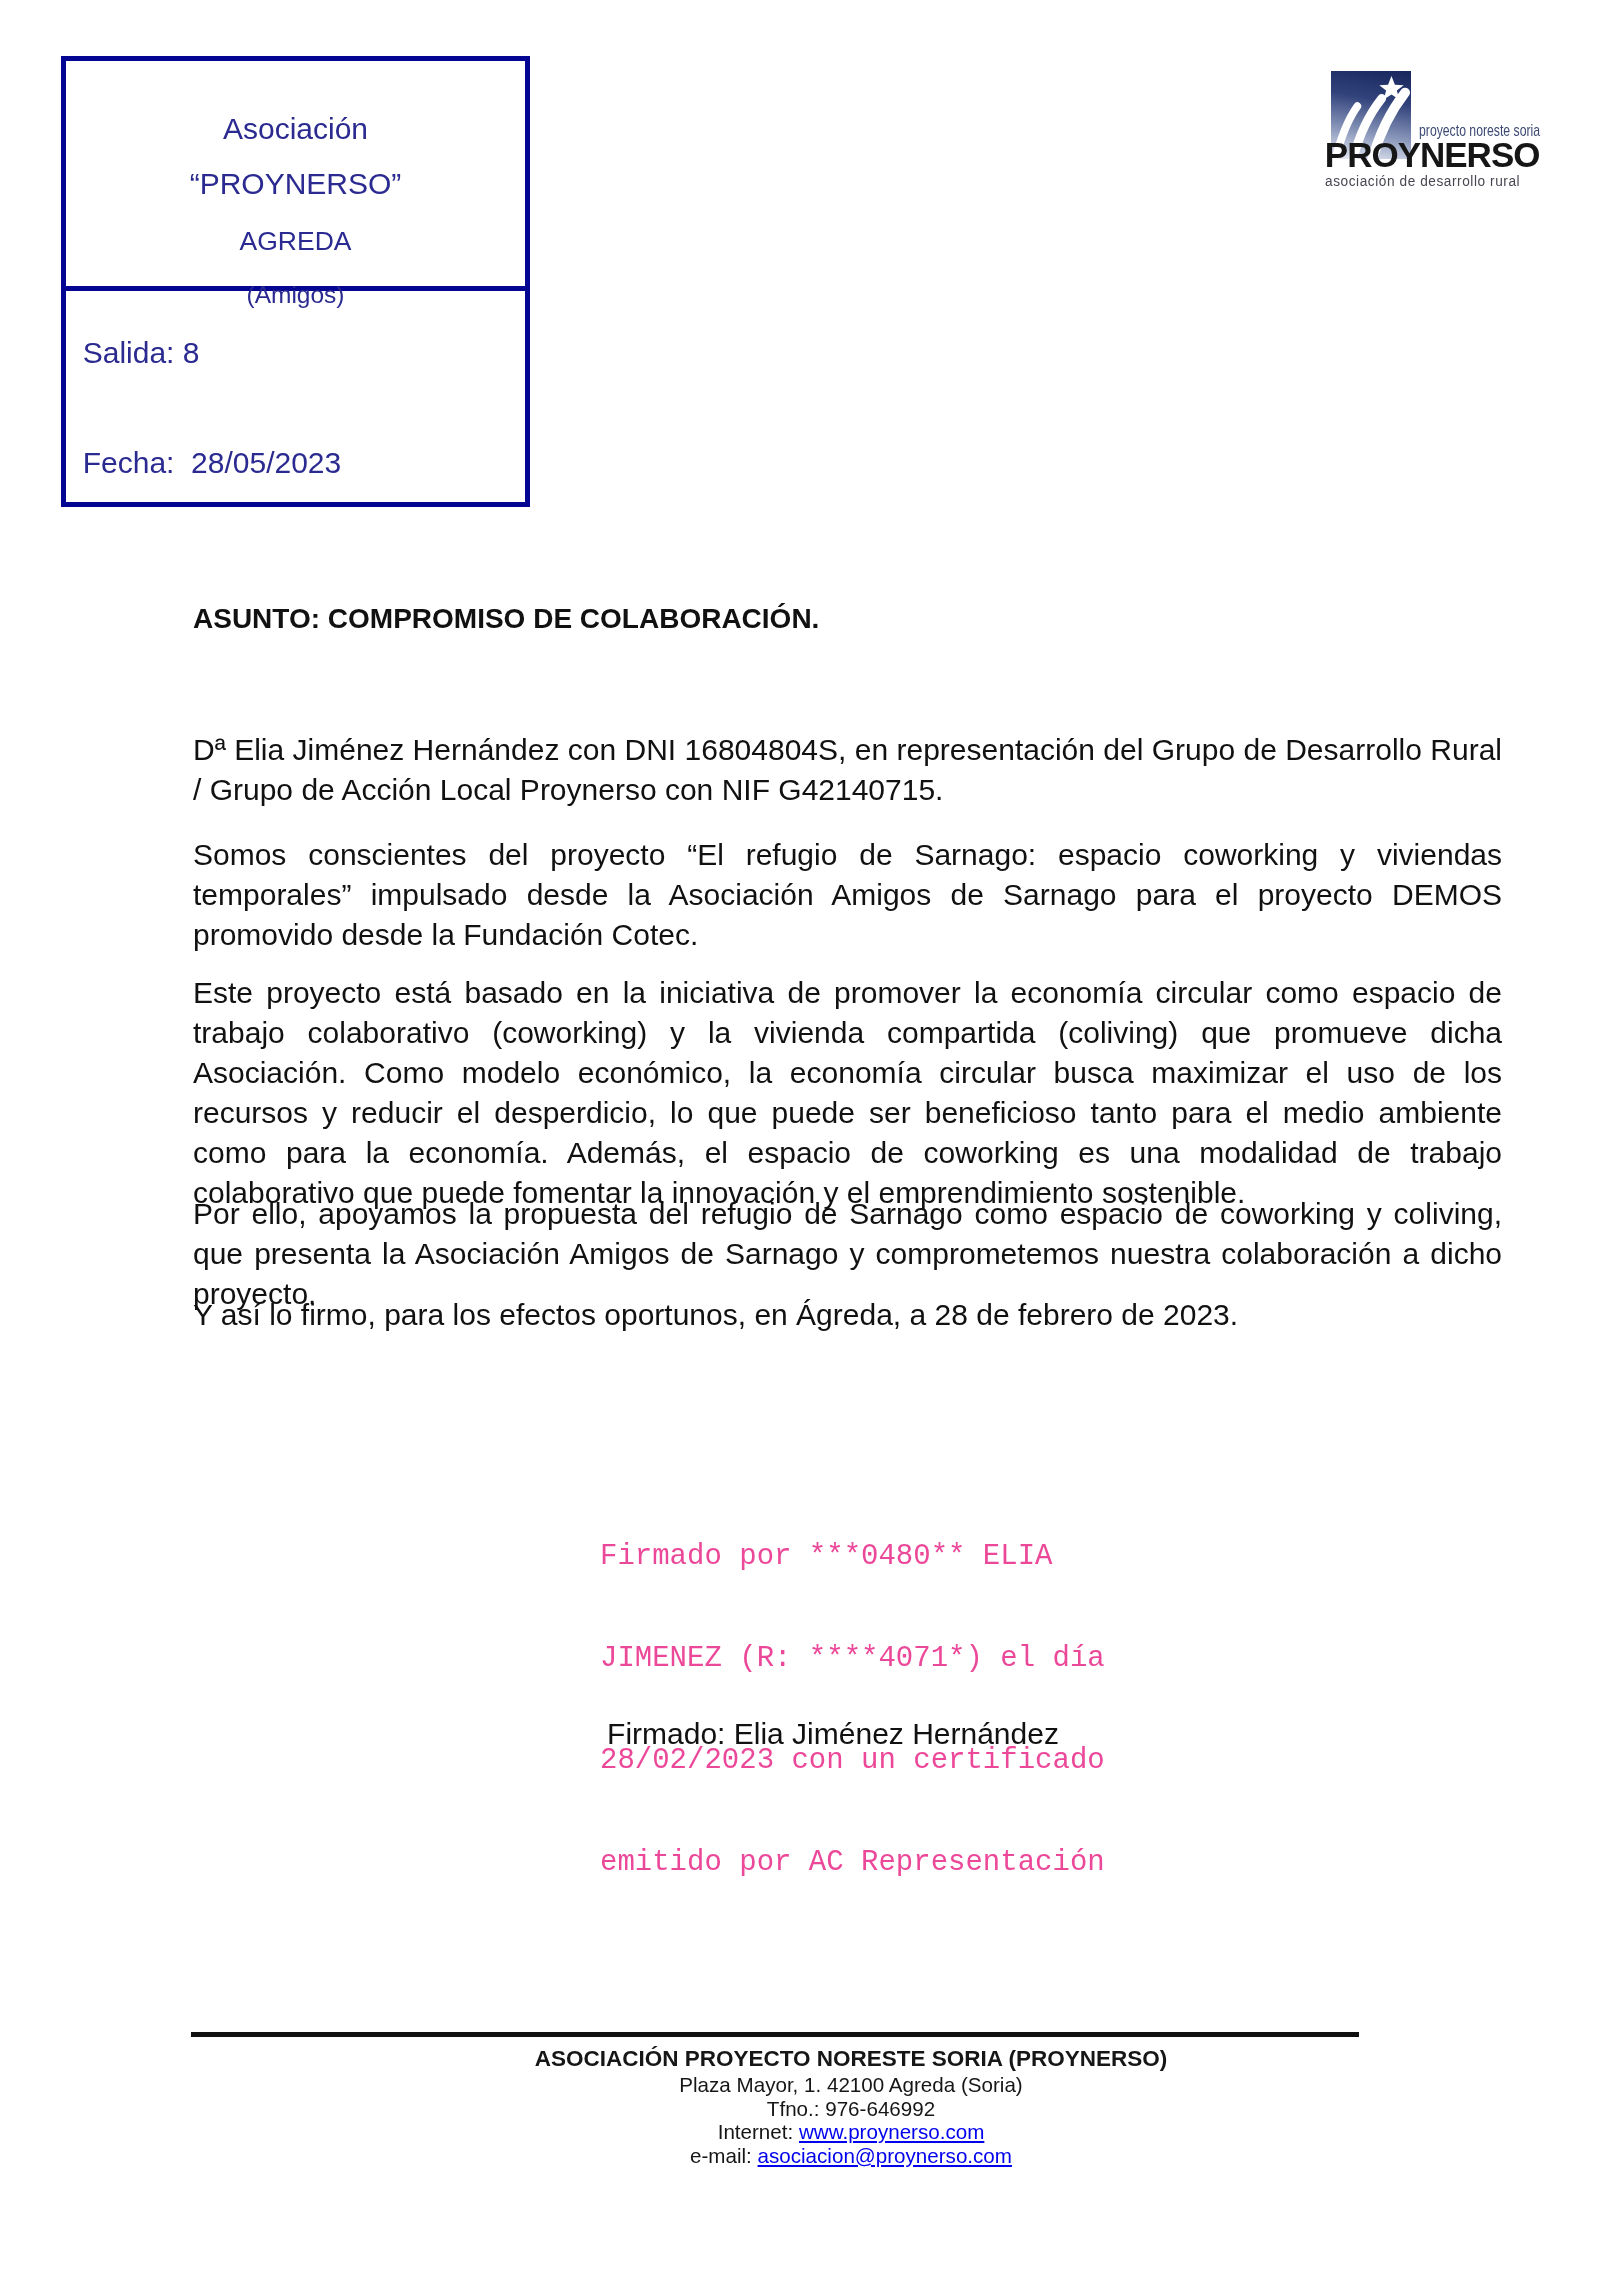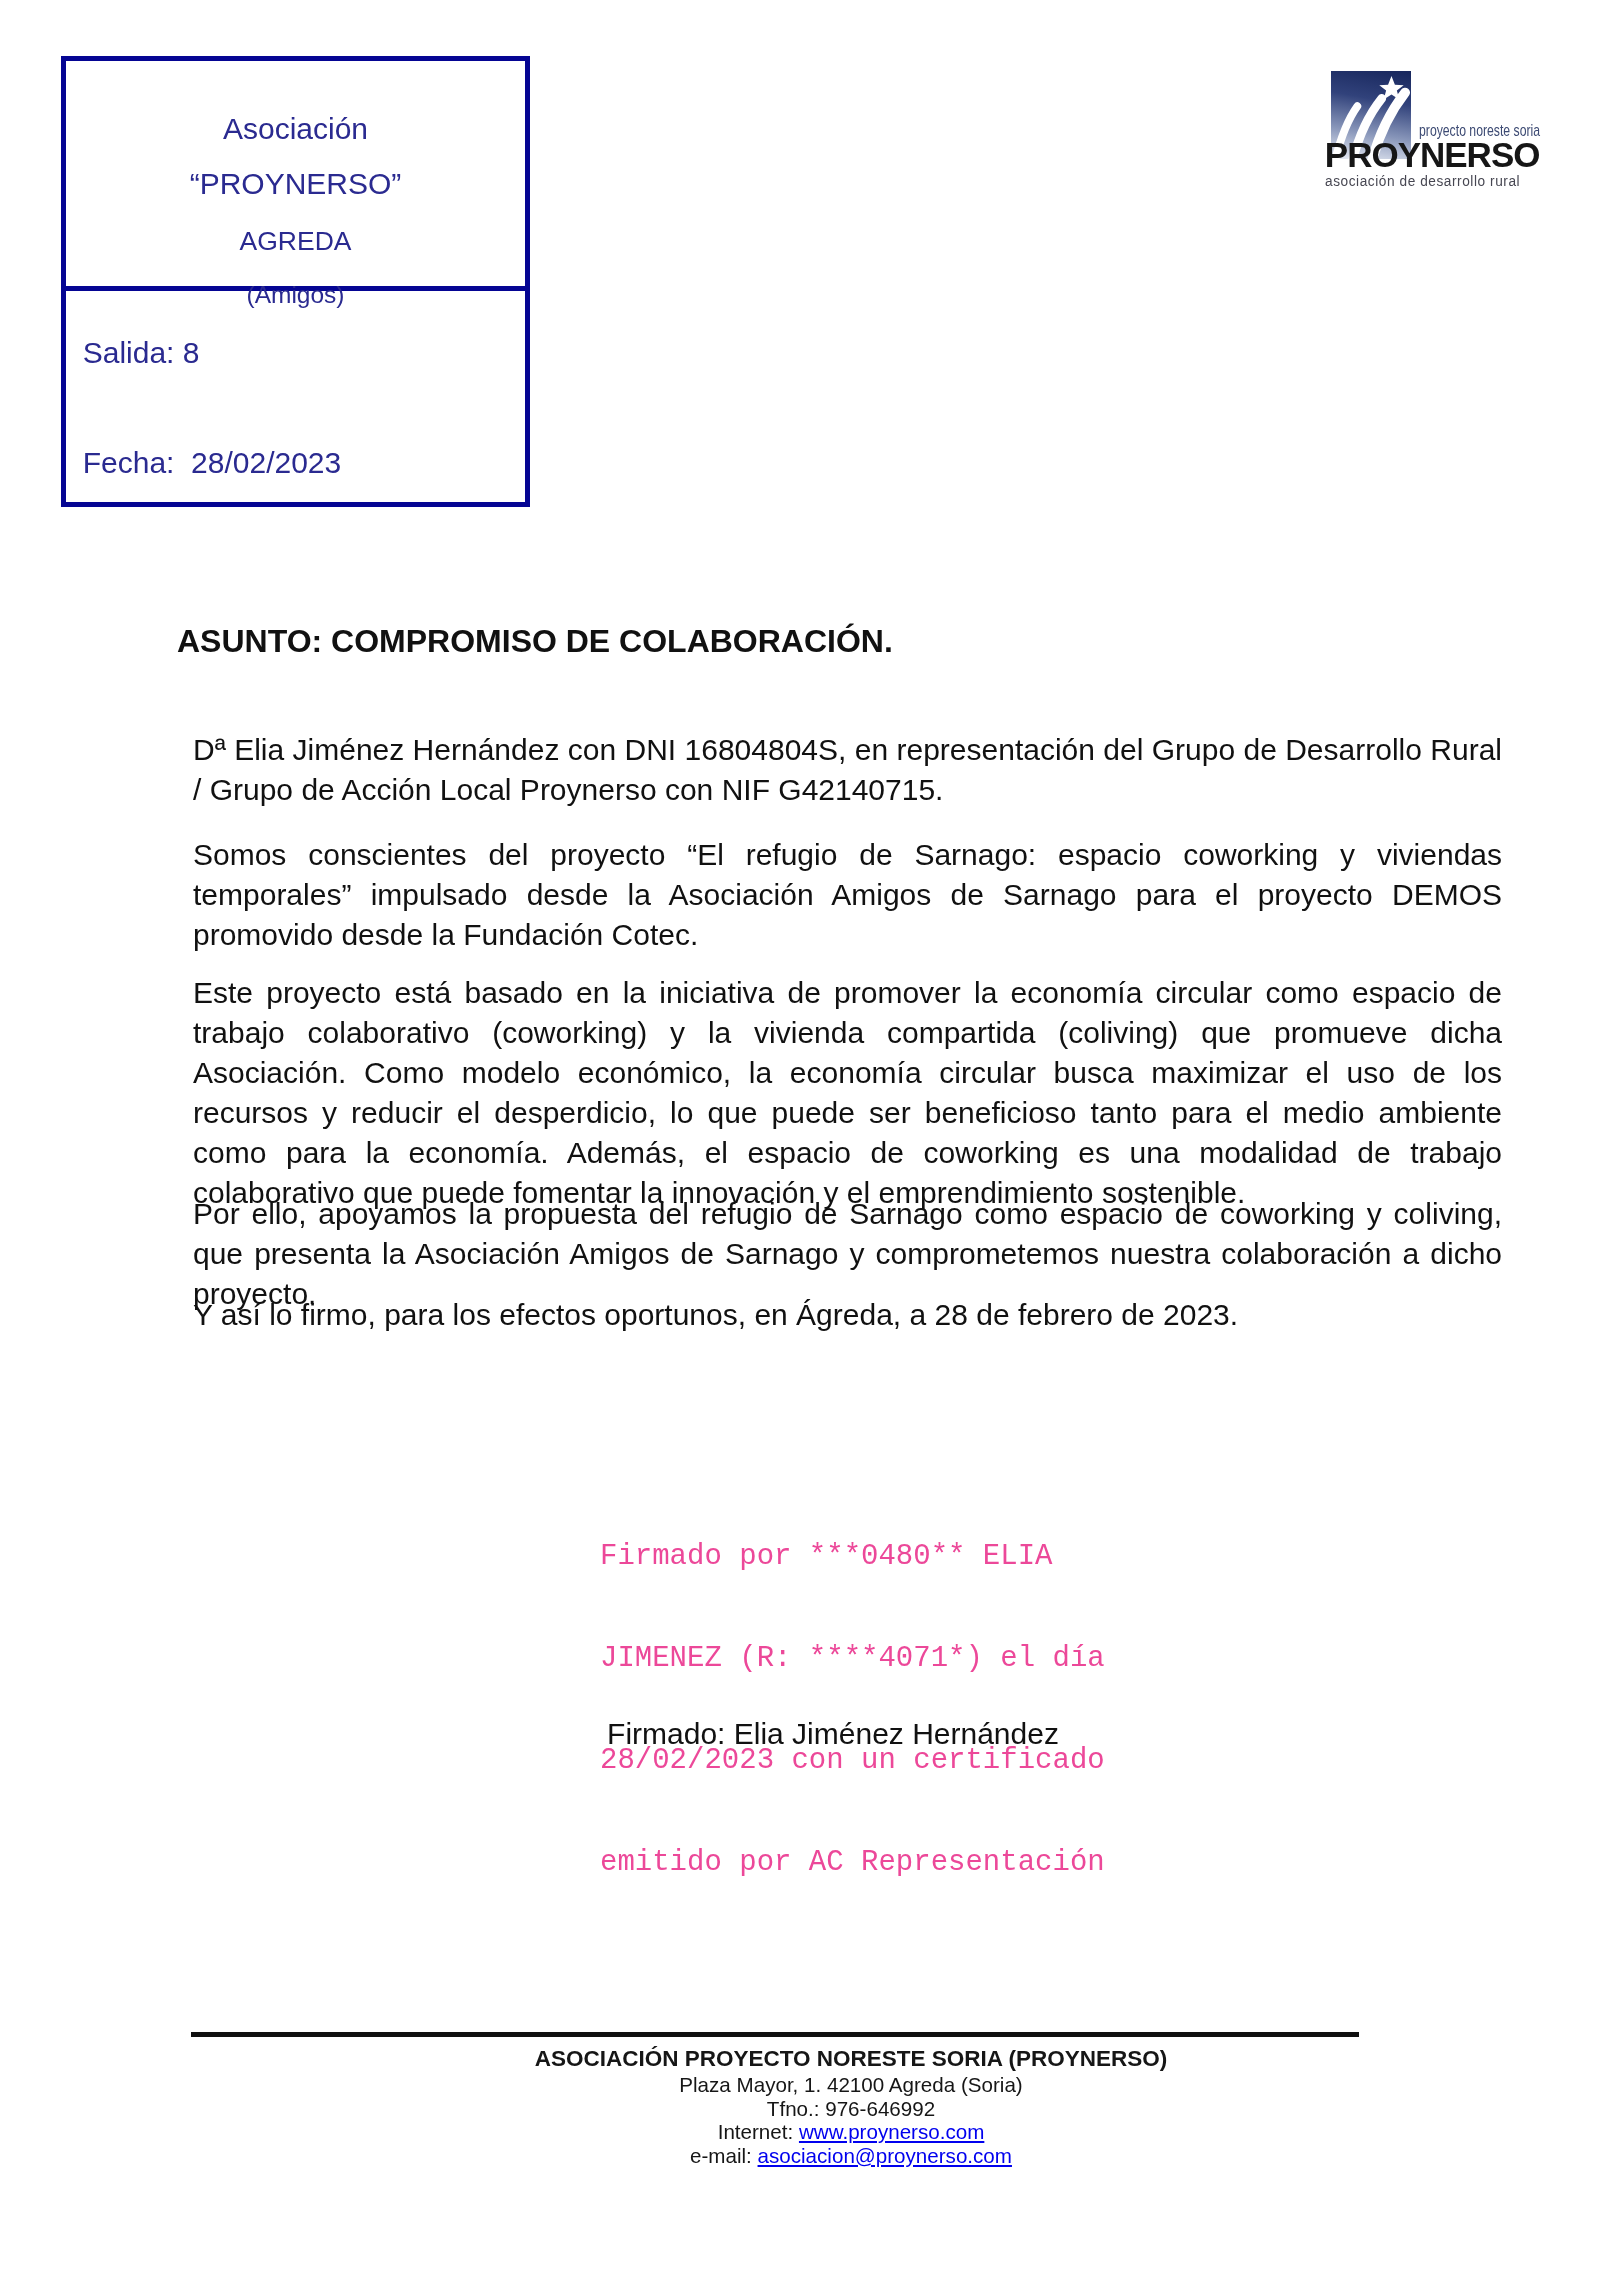--- a/index.html
+++ b/index.html
@@ -47,22 +47,22 @@
     position:absolute;left:11.8px;top:76px;
     font-size:35px;font-weight:bold;color:#161616;letter-spacing:-1px;white-space:nowrap;
   }
   .logo-tagline{
     position:absolute;left:11.8px;top:114px;width:294px;
     font-size:14.7px;color:#474752;letter-spacing:0.6px;white-space:nowrap;
     transform:scaleX(0.93);transform-origin:left;
   }
   
   .asunto{
-    position:absolute;left:177px;top:603px;width:1309px;
-    font-size:32px;font-weight:bold;margin-top:20px;
+    position:absolute;left:193px;top:603px;width:1309px;
+    font-size:28px;font-weight:bold;
   }
   .bp{
     position:absolute;left:193px;width:1309px;margin:0;
     font-size:30px;line-height:40px;text-align:justify;
   }
   .p1{top:730px;} .p2{top:835px;} .p3{top:973px;} .p4{top:1194px;} .p5{top:1295px;text-align:left;}
   
   .sigblock{
     position:absolute;left:600px;top:1472px;
     font-family:"Liberation Mono", monospace;
@@ -91,21 +91,21 @@
 
   <div class="idbox">
     <div class="idbox-top">
       <div class="l l-asoc">Asociación</div>
       <div class="l l-proy">“PROYNERSO”</div>
       <div class="l l-agre">AGREDA</div>
       <div class="l l-sori">(Amigos)</div>
     </div>
     <div class="idbox-bottom">
       <div class="l l-salida">Salida: 8</div>
-      <div class="l l-fecha">Fecha:  28/02/2023</div>
+      <div class="l l-fecha">Fecha:  28/05/2023</div>
     </div>
   </div>
 
   <div class="logo">
     <div class="logo-square">
       <svg width="80" height="88" viewBox="0 0 82 90">
         <g>
           <path d="M4 92 C 10 68 17 50 27 36" stroke="#ffffff" stroke-width="8" fill="none" stroke-linecap="round"></path>
           <path d="M22 92 C 29 64 40 43 52 28" stroke="#ffffff" stroke-width="9" fill="none" stroke-linecap="round"></path>
           <path d="M42 92 C 50 62 62 40 76 22" stroke="#ffffff" stroke-width="10" fill="none" stroke-linecap="round"></path>

